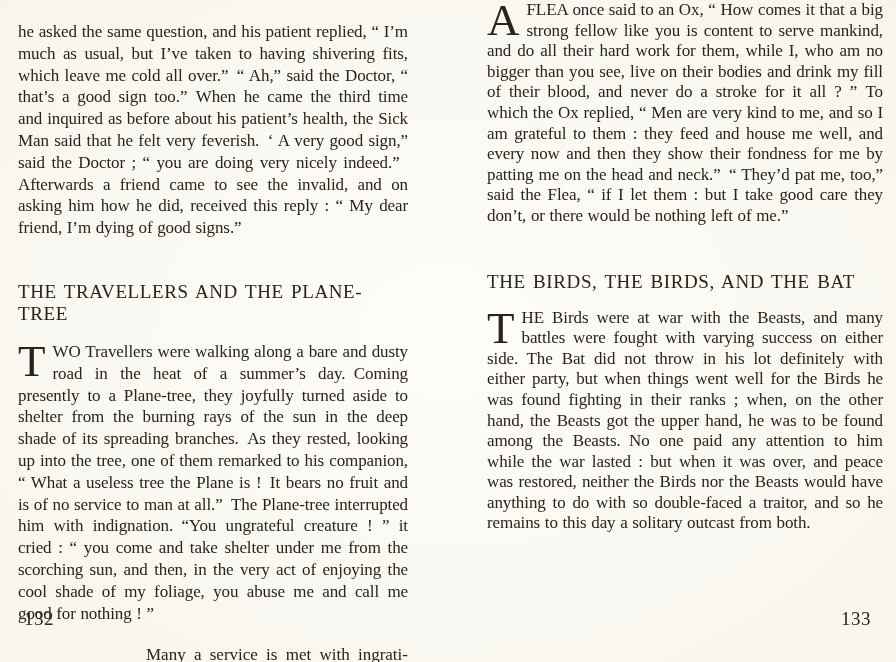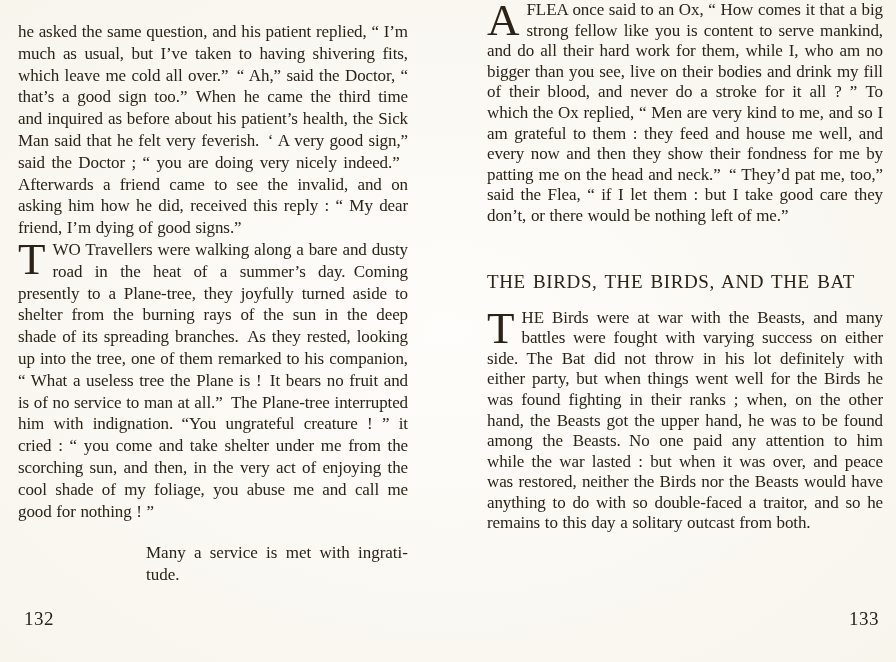--- a/index.html
+++ b/index.html
@@ -68,30 +68,31 @@
     text-align: justify;
   }
 
   .page-number {
     position: absolute;
     top: 608px;
     font-size: 19px;
     letter-spacing: 0.5px;
   }
   .num-left  { left: 6px; }
-  .num-right { right: 4px; }
+  .num-right { right: 12px; }
 </style>
 </head>
 <body>
 
 <div class="spread">
 
   <div class="page page-left">
     <p class="body-par continuation">he asked the same question, and his patient replied, “ I’m much as usual, but I’ve taken to having shivering fits, which leave me cold all over.” “ Ah,” said the Doctor, “ that’s a good sign too.” When he came the third time and inquired as before about his patient’s health, the Sick Man said that he felt very feverish. ‘ A very good sign,” said the Doctor ; “ you are doing very nicely indeed.” Afterwards a friend came to see the invalid, and on asking him how he did, received this reply : “ My dear friend, I’m dying of good signs.”</p>
 
+    <h2 class="fable-heading">THE TRAVELLERS AND THE PLANE-TREE</h2>
 
     <p class="body-par"><span class="dropcap">T</span><span>WO Travellers were walking along a bare and dusty road in the heat of a summer’s day. Coming presently to a Plane-tree, they joyfully turned aside to shelter from the burning rays of the sun in the deep shade of its spreading branches. As they rested, looking up into the tree, one of them remarked to his companion, “ What a useless tree the Plane is ! It bears no fruit and is of no service to man at all.” The Plane-tree interrupted him with indignation. “You ungrateful creature ! ” it cried : “ you come and take shelter under me from the scorching sun, and then, in the very act of enjoying the cool shade of my foliage, you abuse me and call me good for nothing ! ”</span></p>
 
     <p class="moral">Many a service is met with ingrati­tude.</p>
 
     <div class="page-number num-left">132</div>
   </div>
 
   <div class="page page-right">
 

